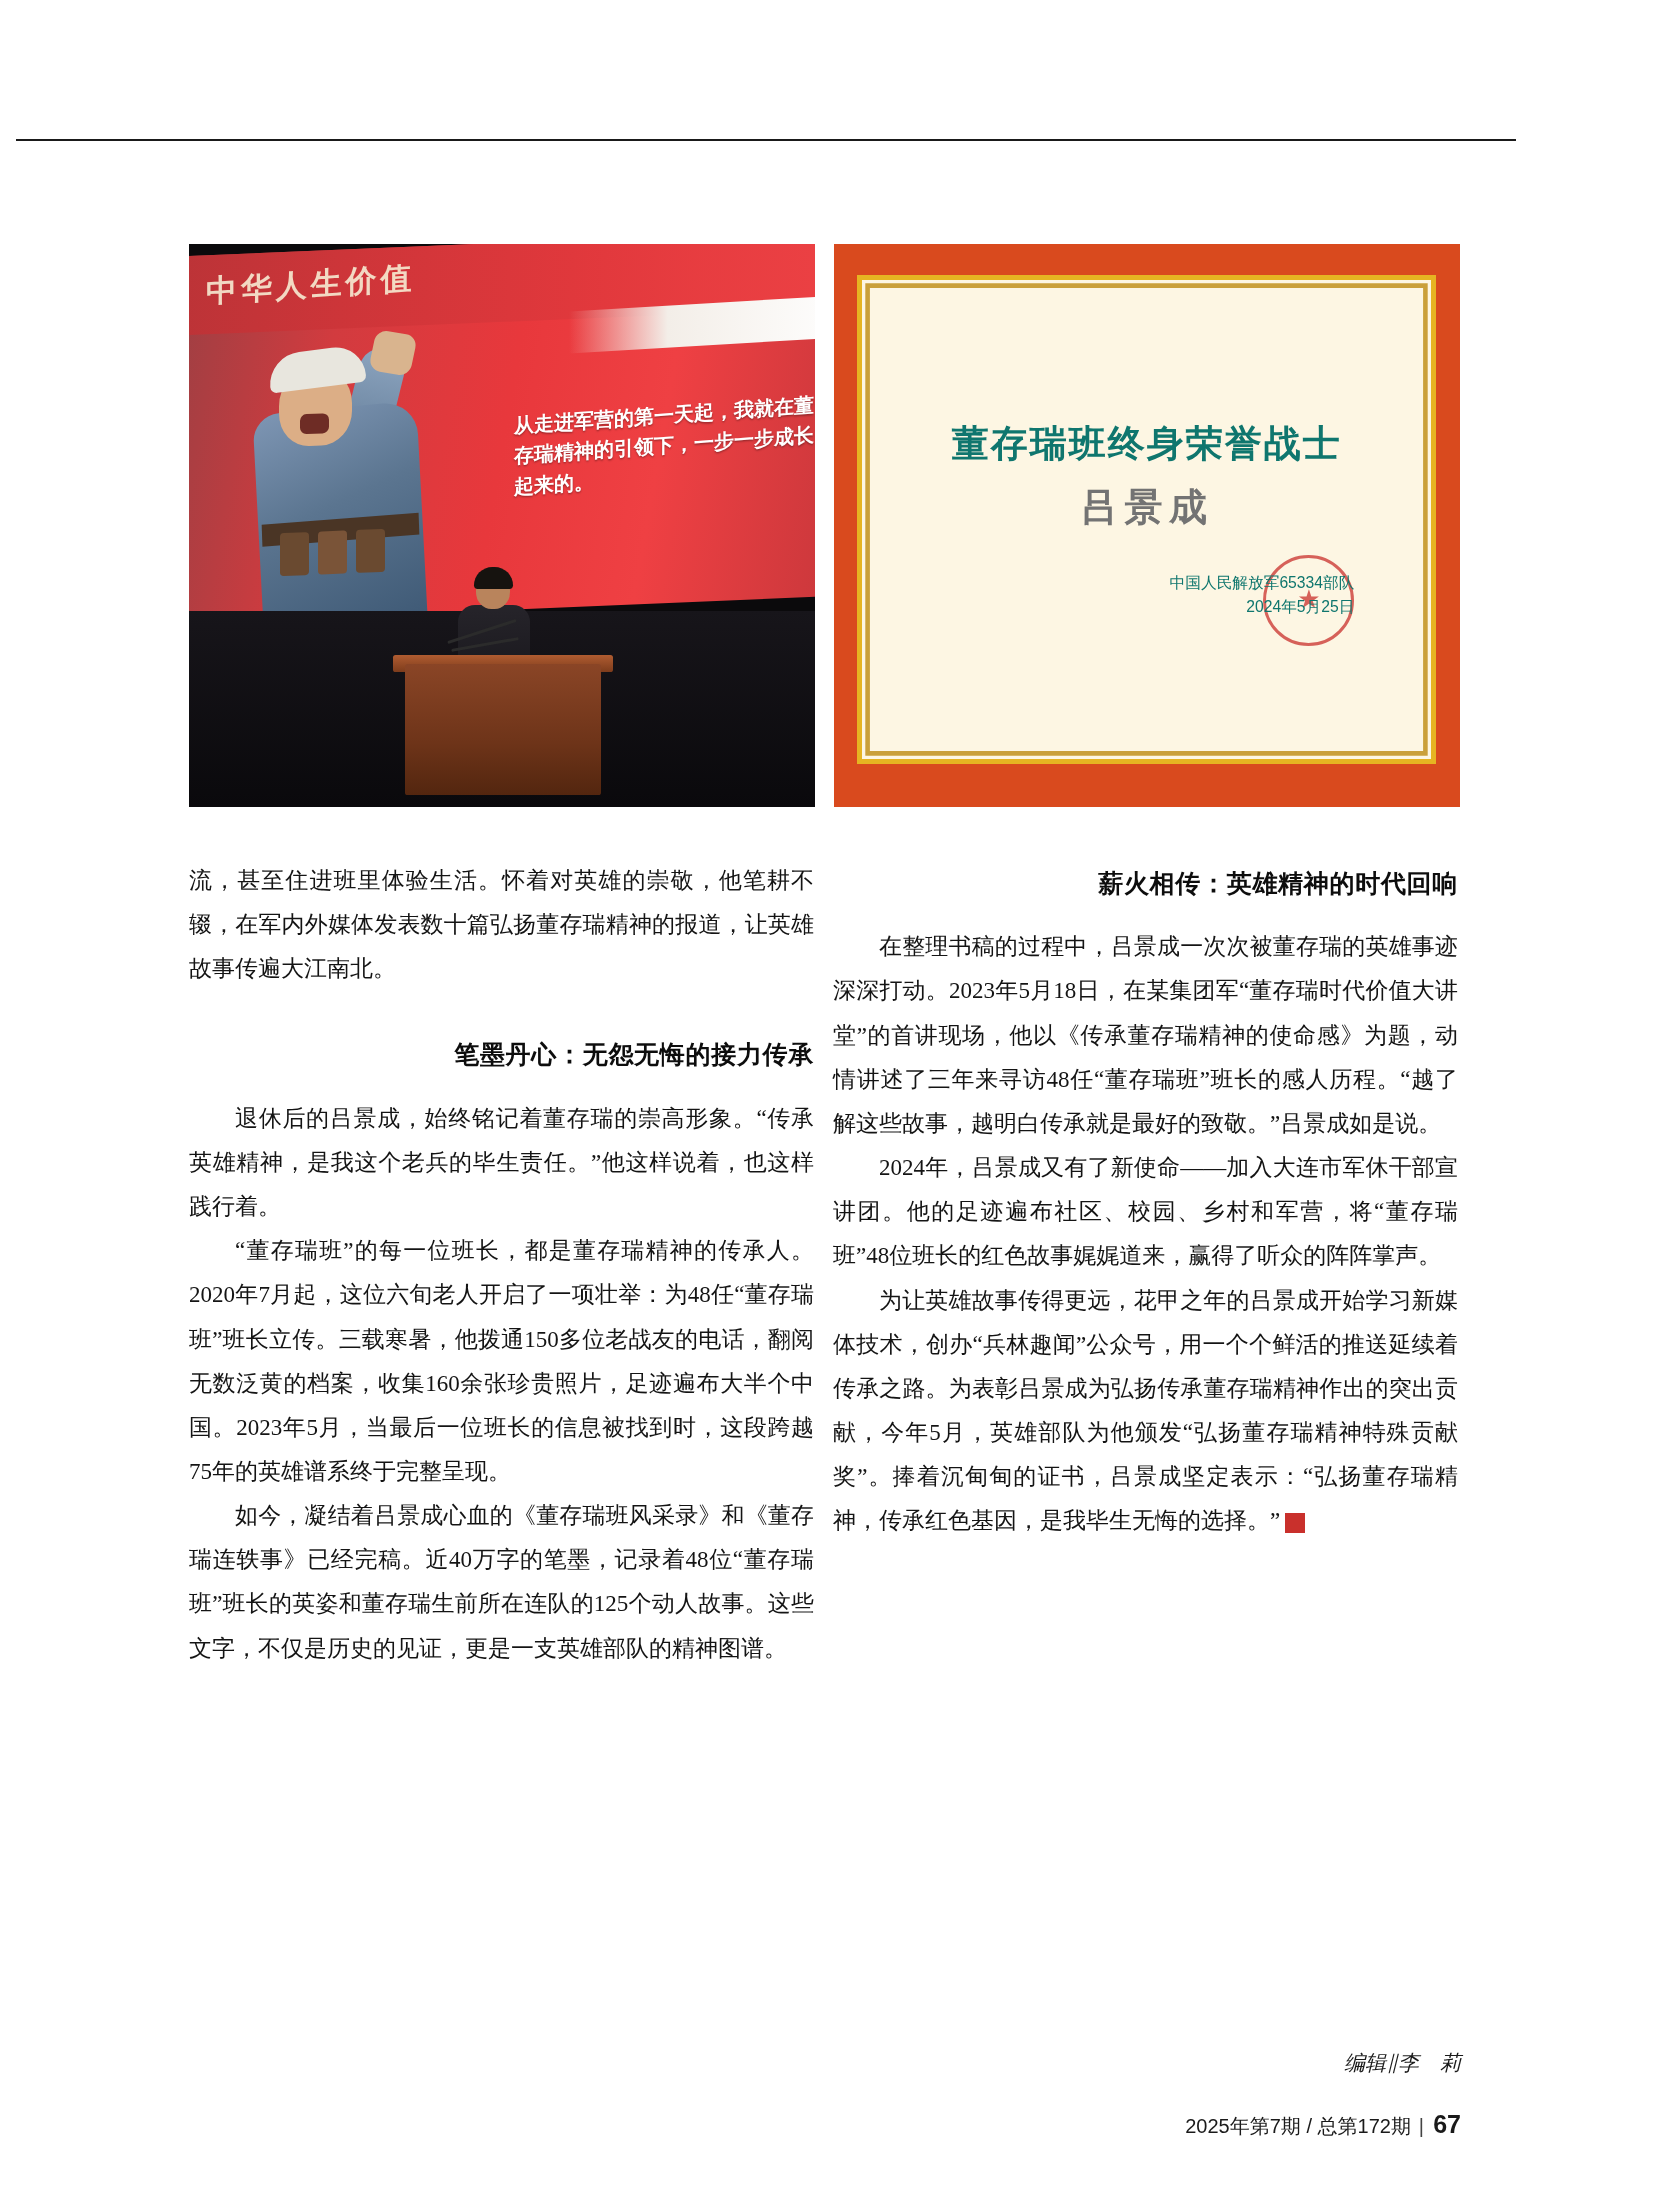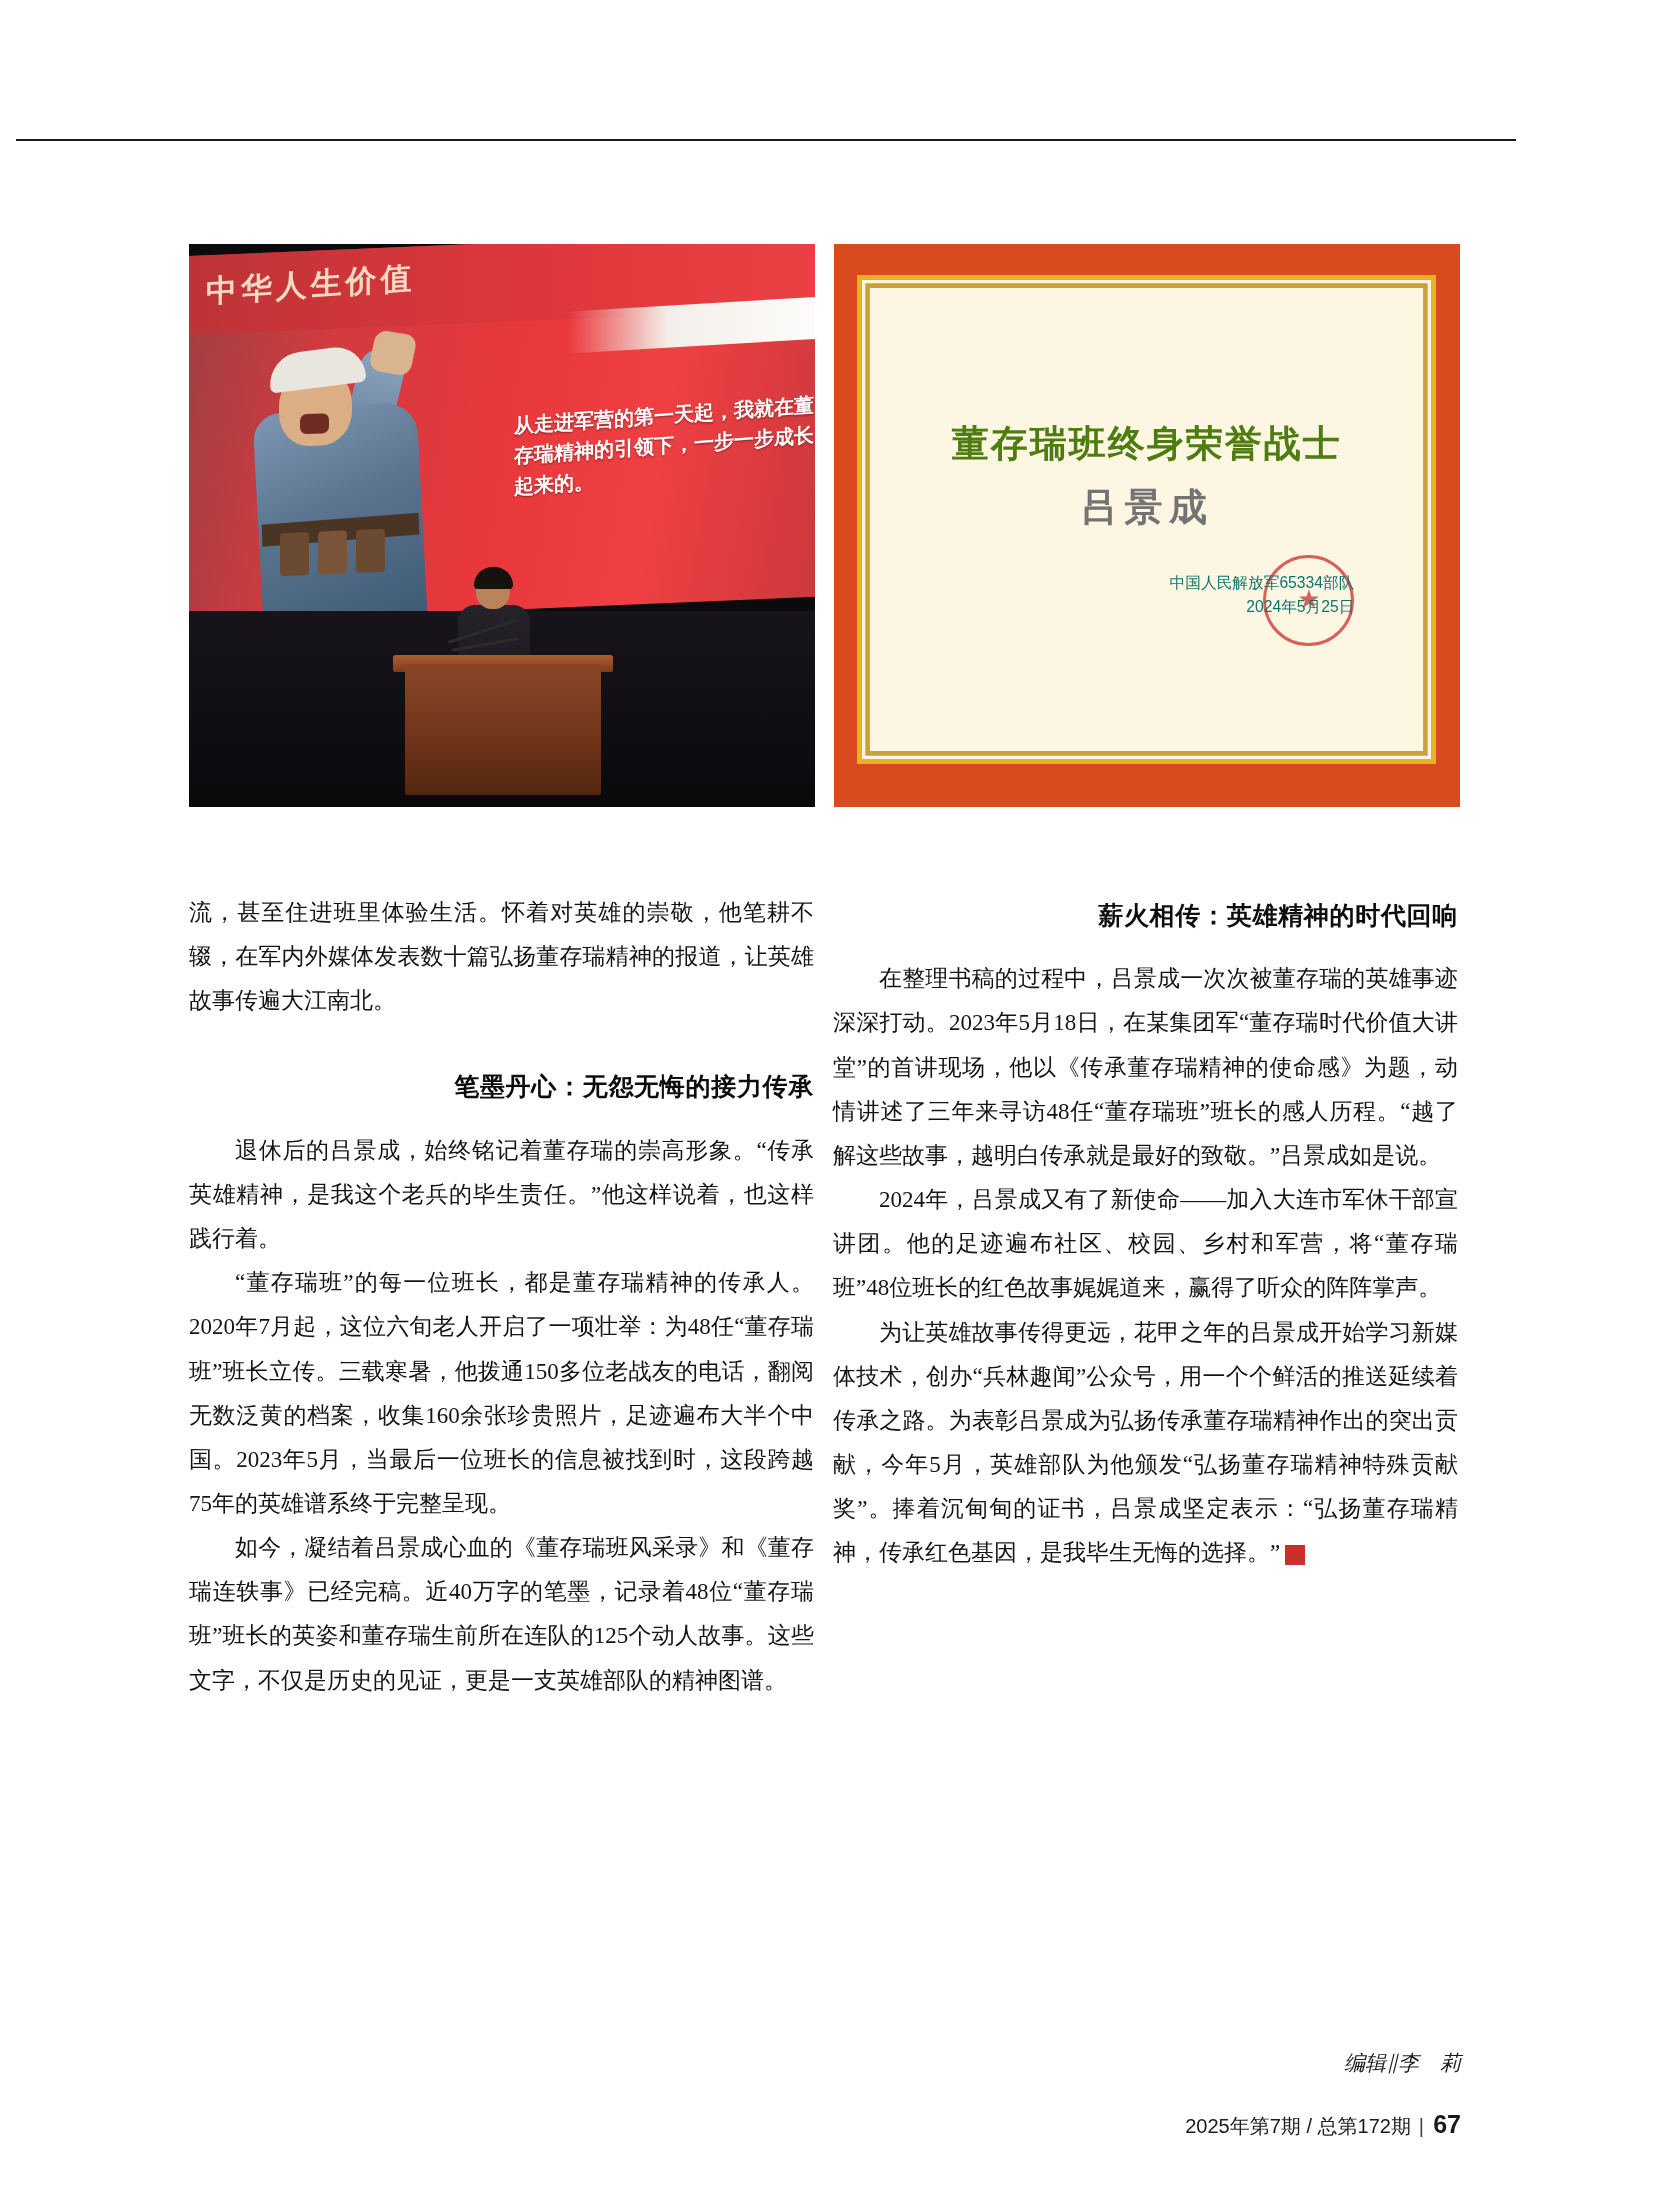--- a/index.html
+++ b/index.html
@@ -311,21 +311,21 @@
   .cert-main {
     position: absolute;
     left: 0;
     right: 0;
     top: 139px;
     text-align: center;
     font-family: "Liberation Sans", sans-serif;
     font-weight: 700;
     font-size: 37px;
     letter-spacing: 2px;
-    color: #4d7c0f;
+    color: #0f766e;
   }
   .cert-name {
     position: absolute;
     left: 0;
     right: 0;
     top: 202px;
     text-align: center;
     font-family: "Liberation Sans", sans-serif;
     font-weight: 700;
     font-size: 38px;
@@ -357,21 +357,21 @@
     left: 50%;
     top: 50%;
     transform: translate(-50%,-55%);
     color: #c9302c;
     font-size: 26px;
     line-height: 1;
   }
   
   .col {
     position: absolute;
-    top: 891px;
+    top: 859px;
     width: 625px;
     font-size: 23px;
     line-height: 1.92;
     color: #141414;
     text-align: justify;
   }
   .col-left { left: 189px; }
   .col-right { left: 833px; }
   .col p { margin: 0; text-indent: 2em; }
   .col p.noindent { text-indent: 0; }

